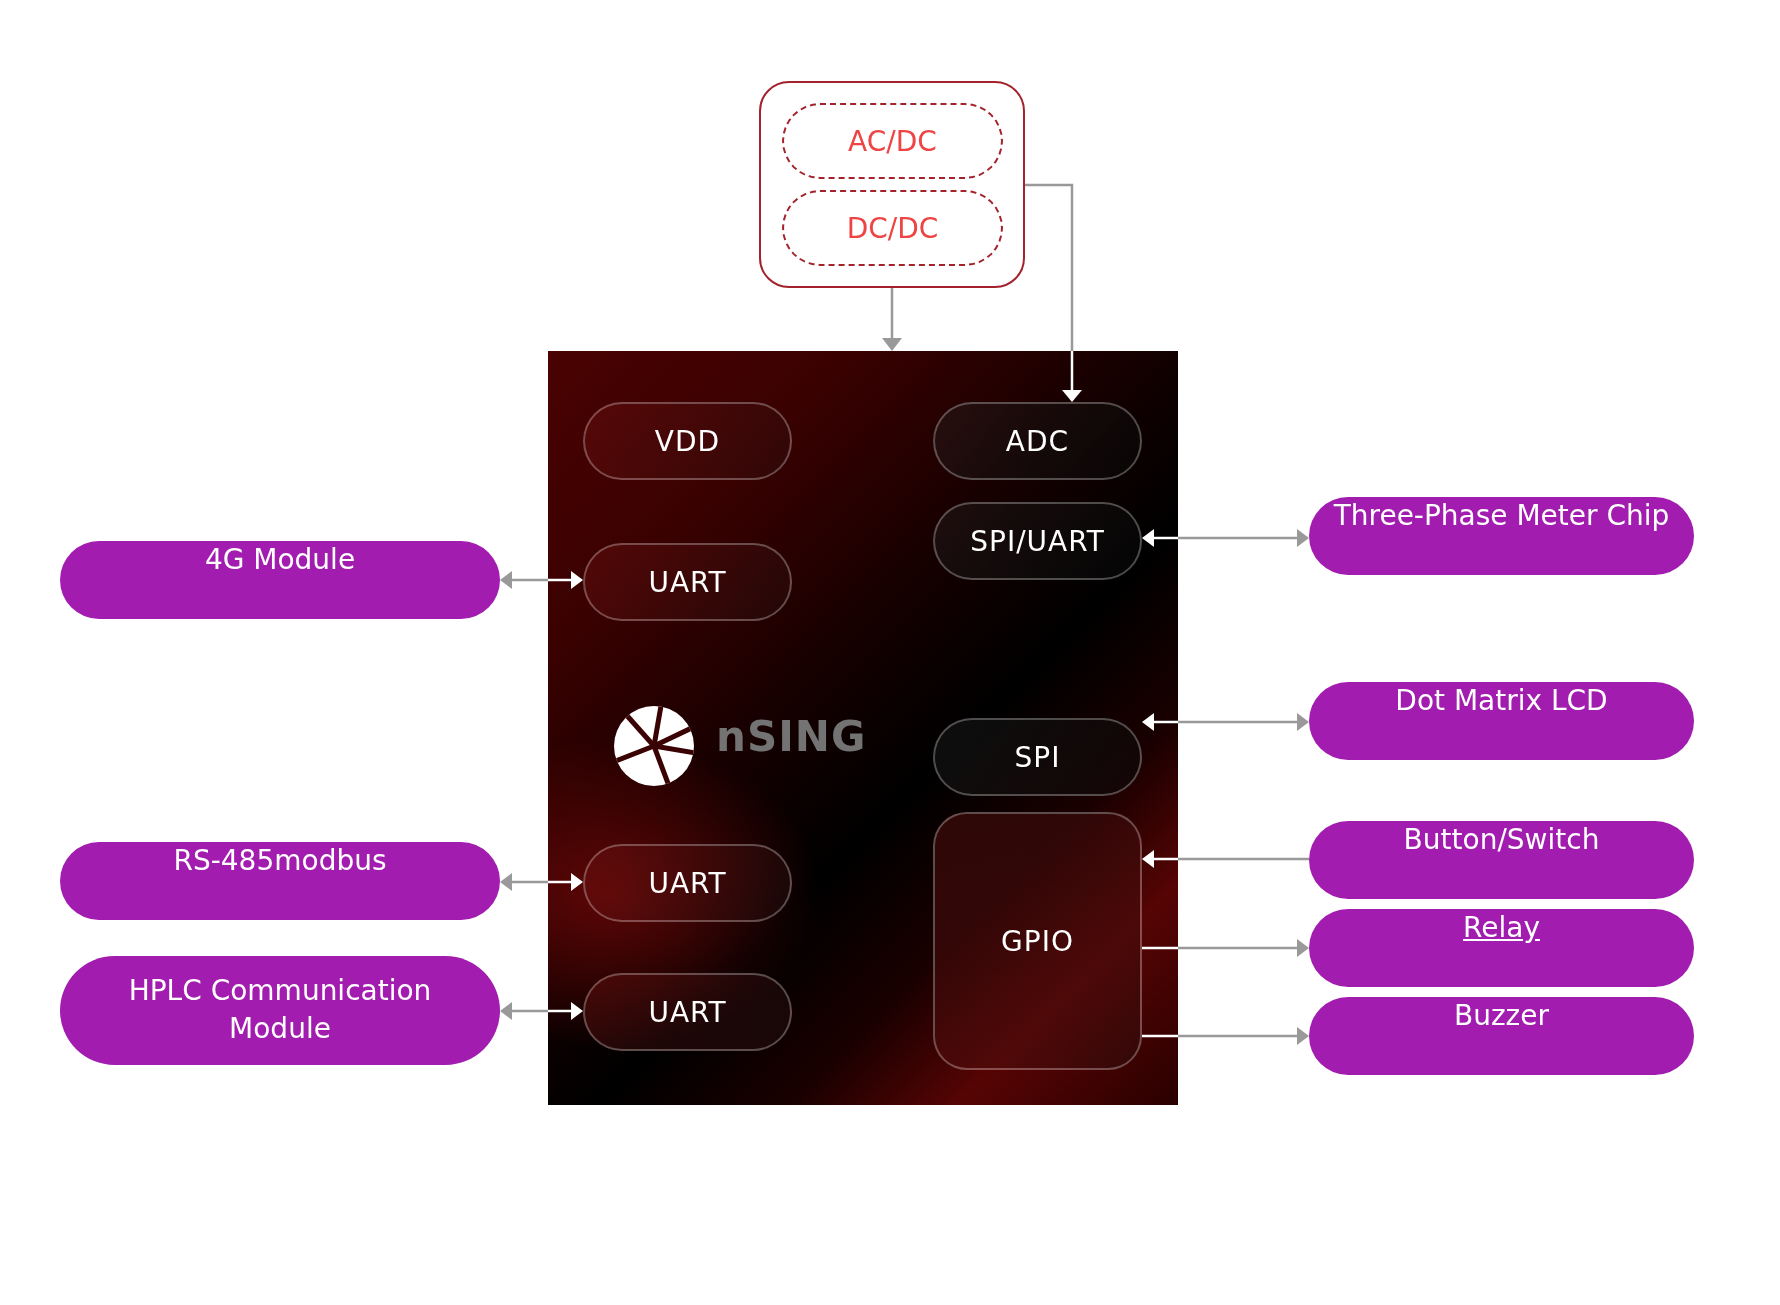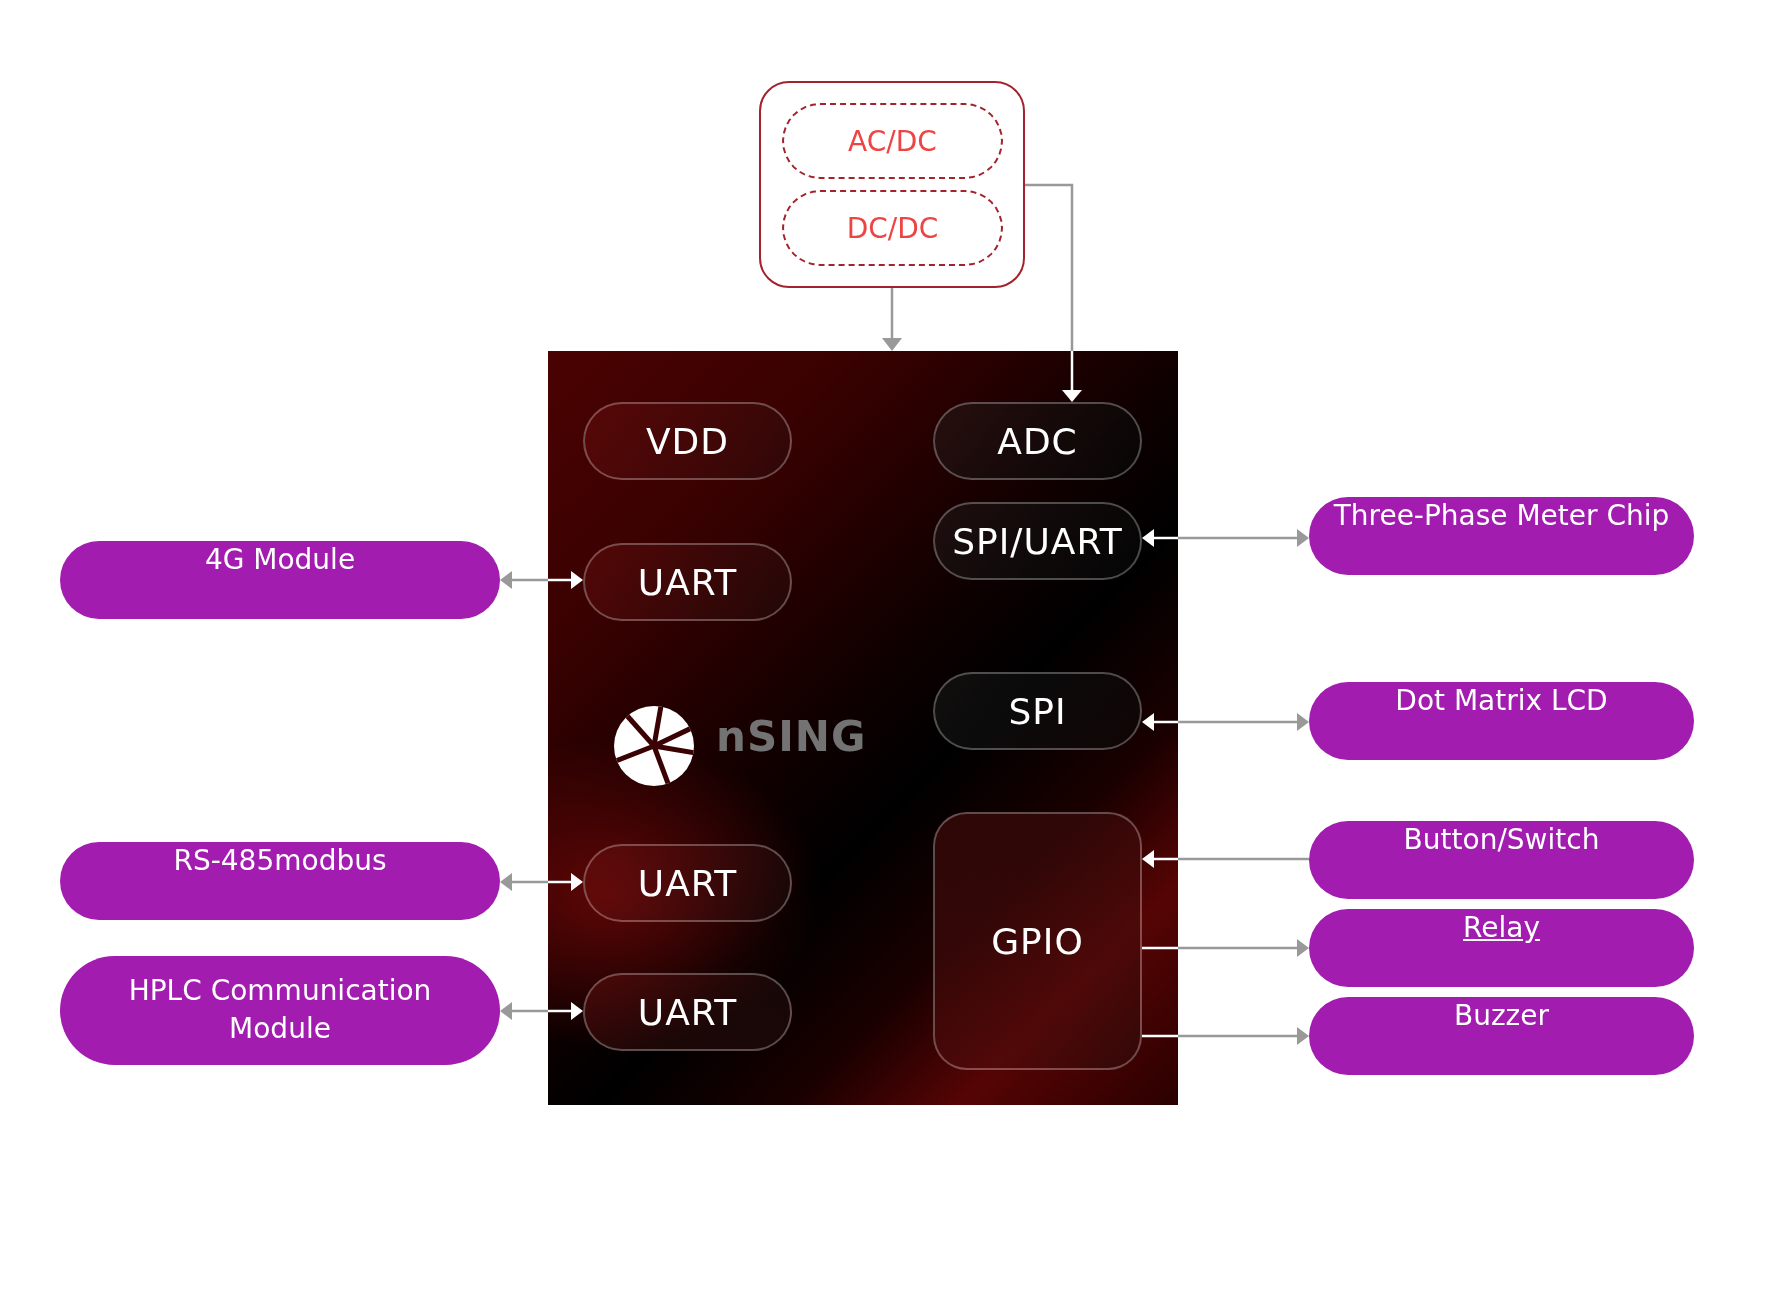--- a/index.html
+++ b/index.html
@@ -3,21 +3,21 @@
 <meta charset="utf-8">
 <style>
   html,body{margin:0;padding:0;background:#ffffff;}
   body{width:1780px;height:1305px;position:relative;overflow:hidden;font-family:"DejaVu Sans","Liberation Sans",sans-serif;}
   .abs{position:absolute;box-sizing:border-box;}
   .ext{background:#a21caf;border-radius:40px;color:#ffffff;display:flex;align-items:flex-start;justify-content:center;text-align:center;font-size:28px;line-height:38px;}
   .chip{left:548px;top:351px;width:630px;height:754px;
     background:
       radial-gradient(ellipse 300px 220px at 10% 72%, rgba(120,8,8,0.75), rgba(0,0,0,0) 70%),
       linear-gradient(135deg, #4a0202 0%, #3a0101 22%, #120000 45%, #000000 58%, #1a0000 72%, #560404 84%, #2a0000 100%);}
-  .pin{border:2px solid rgba(255,255,255,0.28);border-radius:40px;color:#ffffff;display:flex;align-items:center;justify-content:center;font-size:36px;letter-spacing:1px;
+  .pin{border:2px solid rgba(255,255,255,0.28);border-radius:40px;color:#ffffff;display:flex;align-items:center;justify-content:center;font-size:28px;letter-spacing:1px;
     background:linear-gradient(120deg, rgba(120,20,20,0.35), rgba(40,20,20,0.35));}
   .pin.dark{background:linear-gradient(120deg, rgba(40,40,40,0.35), rgba(10,10,10,0.5));}
   .gpio{border-radius:34px;}
   .power{left:759px;top:81px;width:266px;height:207px;border:2px solid #a3222b;border-radius:30px;background:#fff;}
   .dash{border:2px dashed #a3222b;border-radius:40px;color:#ef4444;display:flex;align-items:center;justify-content:center;font-size:28px;}
   svg.lines{position:absolute;left:0;top:0;}
   .logo-text{color:#737373;font-family:"DejaVu Sans",sans-serif;font-weight:bold;font-size:42px;letter-spacing:1px;}
 </style>
 </head>
 <body>
@@ -65,21 +65,21 @@
 <div class="abs pin" style="left:583px;top:973px;width:209px;height:78px;">
     <span>UART</span>
   </div>
 
 <div class="abs pin dark" style="left:933px;top:402px;width:209px;height:78px;">
     <span>ADC</span>
   </div>
 <div class="abs pin dark" style="left:933px;top:502px;width:209px;height:78px;">
     <span>SPI/UART</span>
   </div>
-<div class="abs pin dark" style="left:933px;top:672px;width:209px;height:78px;">
+<div class="abs pin dark" style="left:933px;top:718px;width:209px;height:78px;">
     <span>SPI</span>
   </div>
 <div class="abs pin gpio" style="left:933px;top:812px;width:209px;height:258px;">
     <span>GPIO</span>
   </div>
 
 <div class="abs ext" style="left:60px;top:541px;width:440px;height:78px;">
     <span>4G Module</span>
   </div>
 <div class="abs ext" style="left:60px;top:842px;width:440px;height:78px;">

